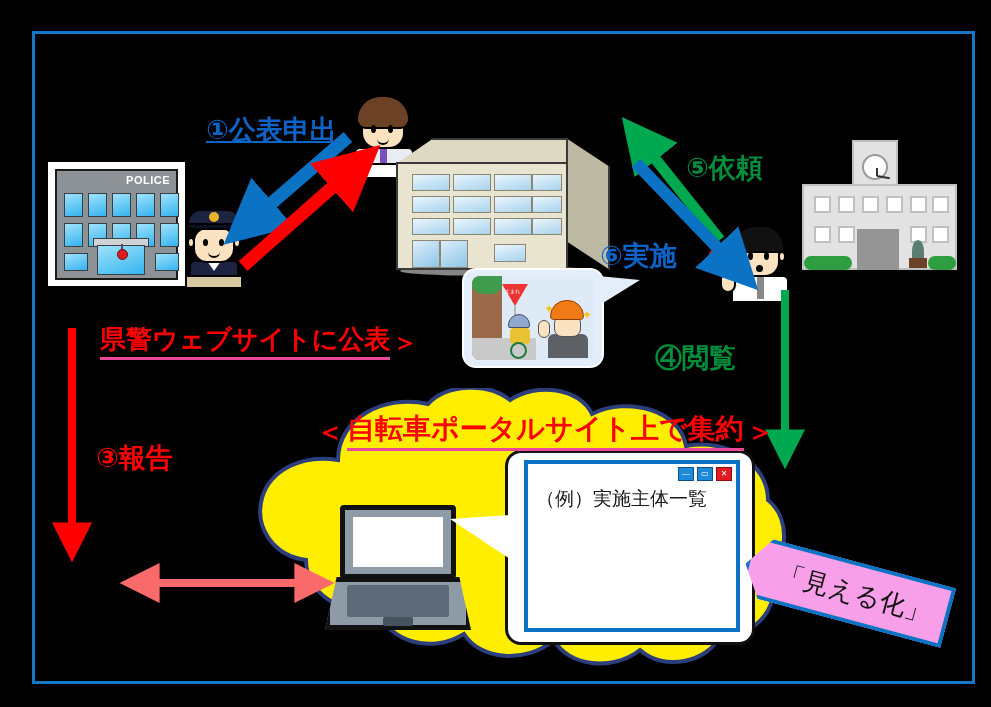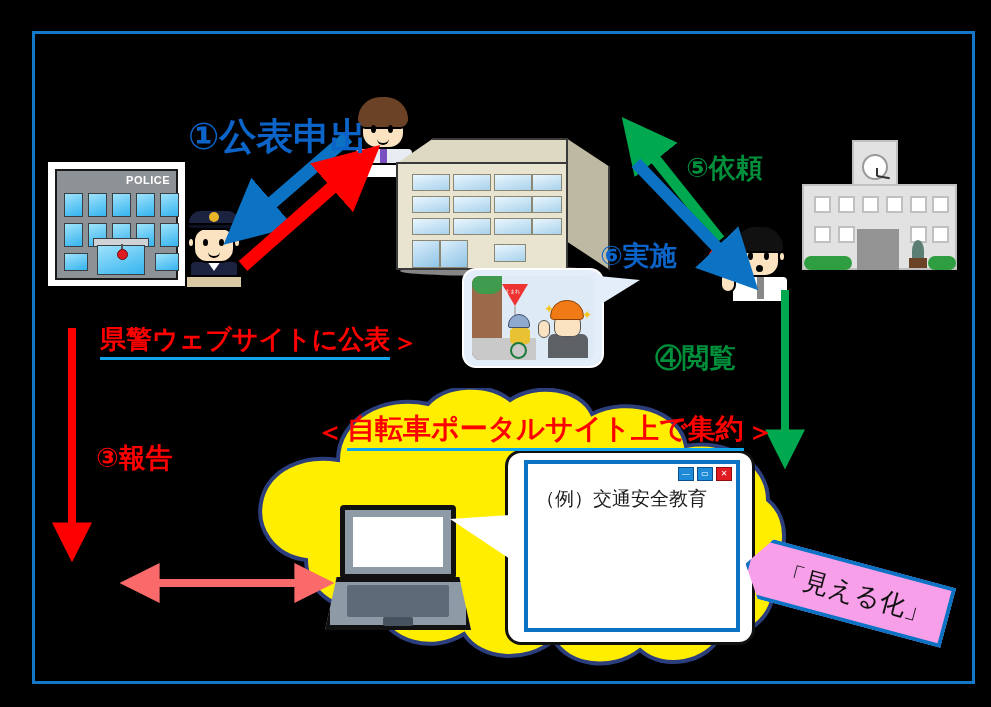--- a/index.html
+++ b/index.html
@@ -180,21 +180,21 @@
 
   
   #pink{left:742px;top:560px;width:210px;height:62px;transform:rotate(15deg);}
   #pink .shape{position:absolute;inset:0;background:#f79fe8;border:4px solid #0b72c4;box-sizing:border-box;
                clip-path:polygon(10% 0,100% 0,100% 100%,10% 100%,0 50%);}
   #pink .txt{position:absolute;inset:0;display:flex;align-items:center;justify-content:center;
              padding-left:16px;box-sizing:border-box;font-size:26px;color:#111;
              font-family:"DejaVu Sans",sans-serif;white-space:nowrap;}
 
   
-  .uline{border-bottom:3px solid #0ea5e9;}
+  .uline{border-bottom:3px solid #ec4899;}
 </style>
 </head>
 <body>
 
 <div id="stage">
 
   <div id="frame" class="abs"></div>
 
 
   <div id="police" class="abs">
@@ -353,21 +353,21 @@
   <div id="winwrap" class="abs">
     <div class="tail"></div>
   </div>
   <div id="win" class="abs">
     <div class="bar">
       <div class="btn">—</div>
       <div class="btn">▭</div>
       <div class="btn close">✕</div>
     </div>
     <div class="body">
-      <div>（例）交通安全教育</div>
+      <div>（例）実施主体一覧</div>
     </div>
   </div>
 
   <div id="pink" class="abs">
     <div class="shape"></div>
     <div class="txt">「見える化」</div>
   </div>
 
   <svg class="abs" style="left:0;top:0;" width="991" height="707">
     <defs>
@@ -396,21 +396,21 @@
 
     <line x1="636" y1="163" x2="735" y2="266" stroke="#0b72c4" stroke-width="12" marker-end="url(#hBlue)"></line>
 
     <line x1="785" y1="290" x2="785" y2="447" stroke="#00a84f" stroke-width="8" marker-end="url(#hGreen)"></line>
 
     <line x1="72" y1="328" x2="72" y2="540" stroke="#ff0000" stroke-width="8" marker-end="url(#hRed)"></line>
 
     <line x1="142" y1="583" x2="312" y2="583" stroke="#fb6a6a" stroke-width="8" marker-end="url(#hSalmon)" marker-start="url(#tSalmon)"></line>
   </svg>
 
-  <div class="lbl blue" style="left:188px;top:112px;font-size:37px;">①公表申出</div>
+  <div class="lbl blue" style="left:206px;top:112px;font-size:27px;text-decoration:underline;">①公表申出</div>
   <div class="lbl red" style="left:96px;top:440px;font-size:27px;">③報告</div>
   <div class="lbl green" style="left:655px;top:340px;font-size:27px;font-family:Liberation Serif, serif;">④閲覧</div>
   <div class="lbl green" style="left:686px;top:150px;font-size:27px;">⑤依頼</div>
   <div class="lbl blue" style="left:600px;top:238px;font-size:27px;">⑥実施</div>
 
   <div class="abs" style="left:72px;top:322px;display:flex;align-items:flex-end;gap:2px;">
     <span class="red" style="font-size:26px;font-weight:bold;font-family:'DejaVu Sans',sans-serif;">＜</span>
     <span class="red uline" style="font-size:26px;font-weight:bold;color:#ff0000;font-family:'DejaVu Sans',sans-serif;">県警ウェブサイトに公表</span>
     <span class="red" style="font-size:26px;font-weight:bold;color:#ff0000;font-family:'DejaVu Sans',sans-serif;">＞</span>
   </div>

